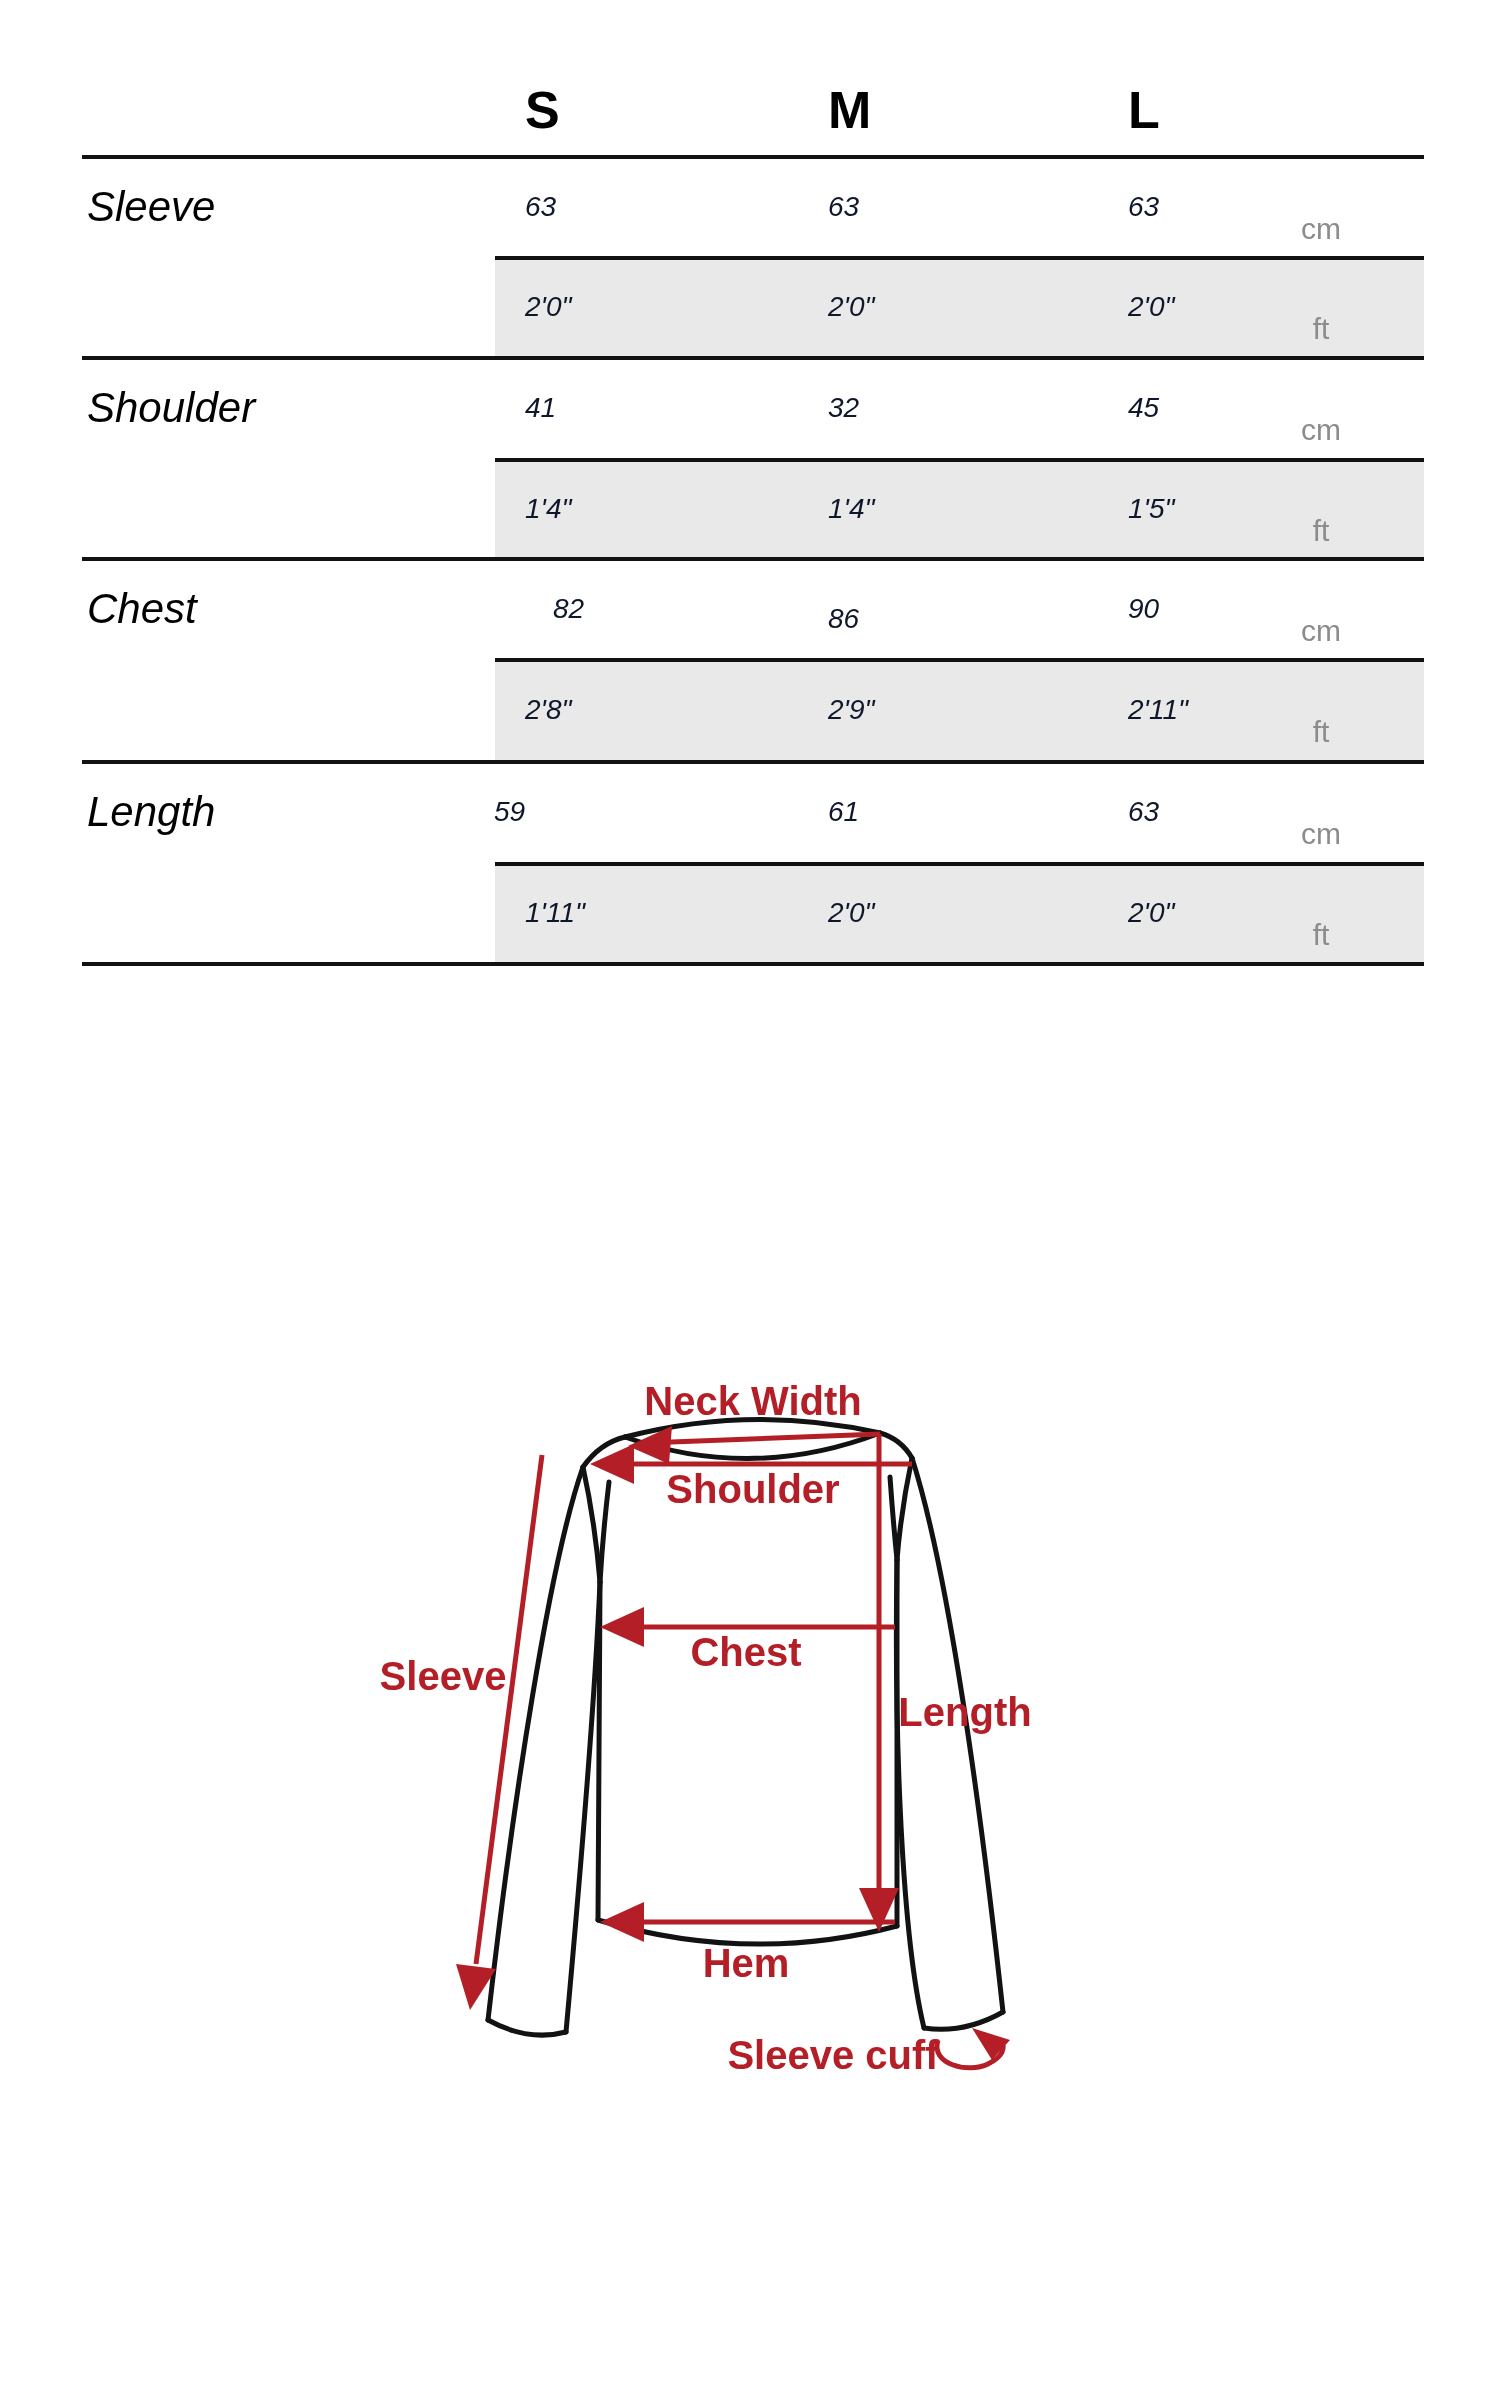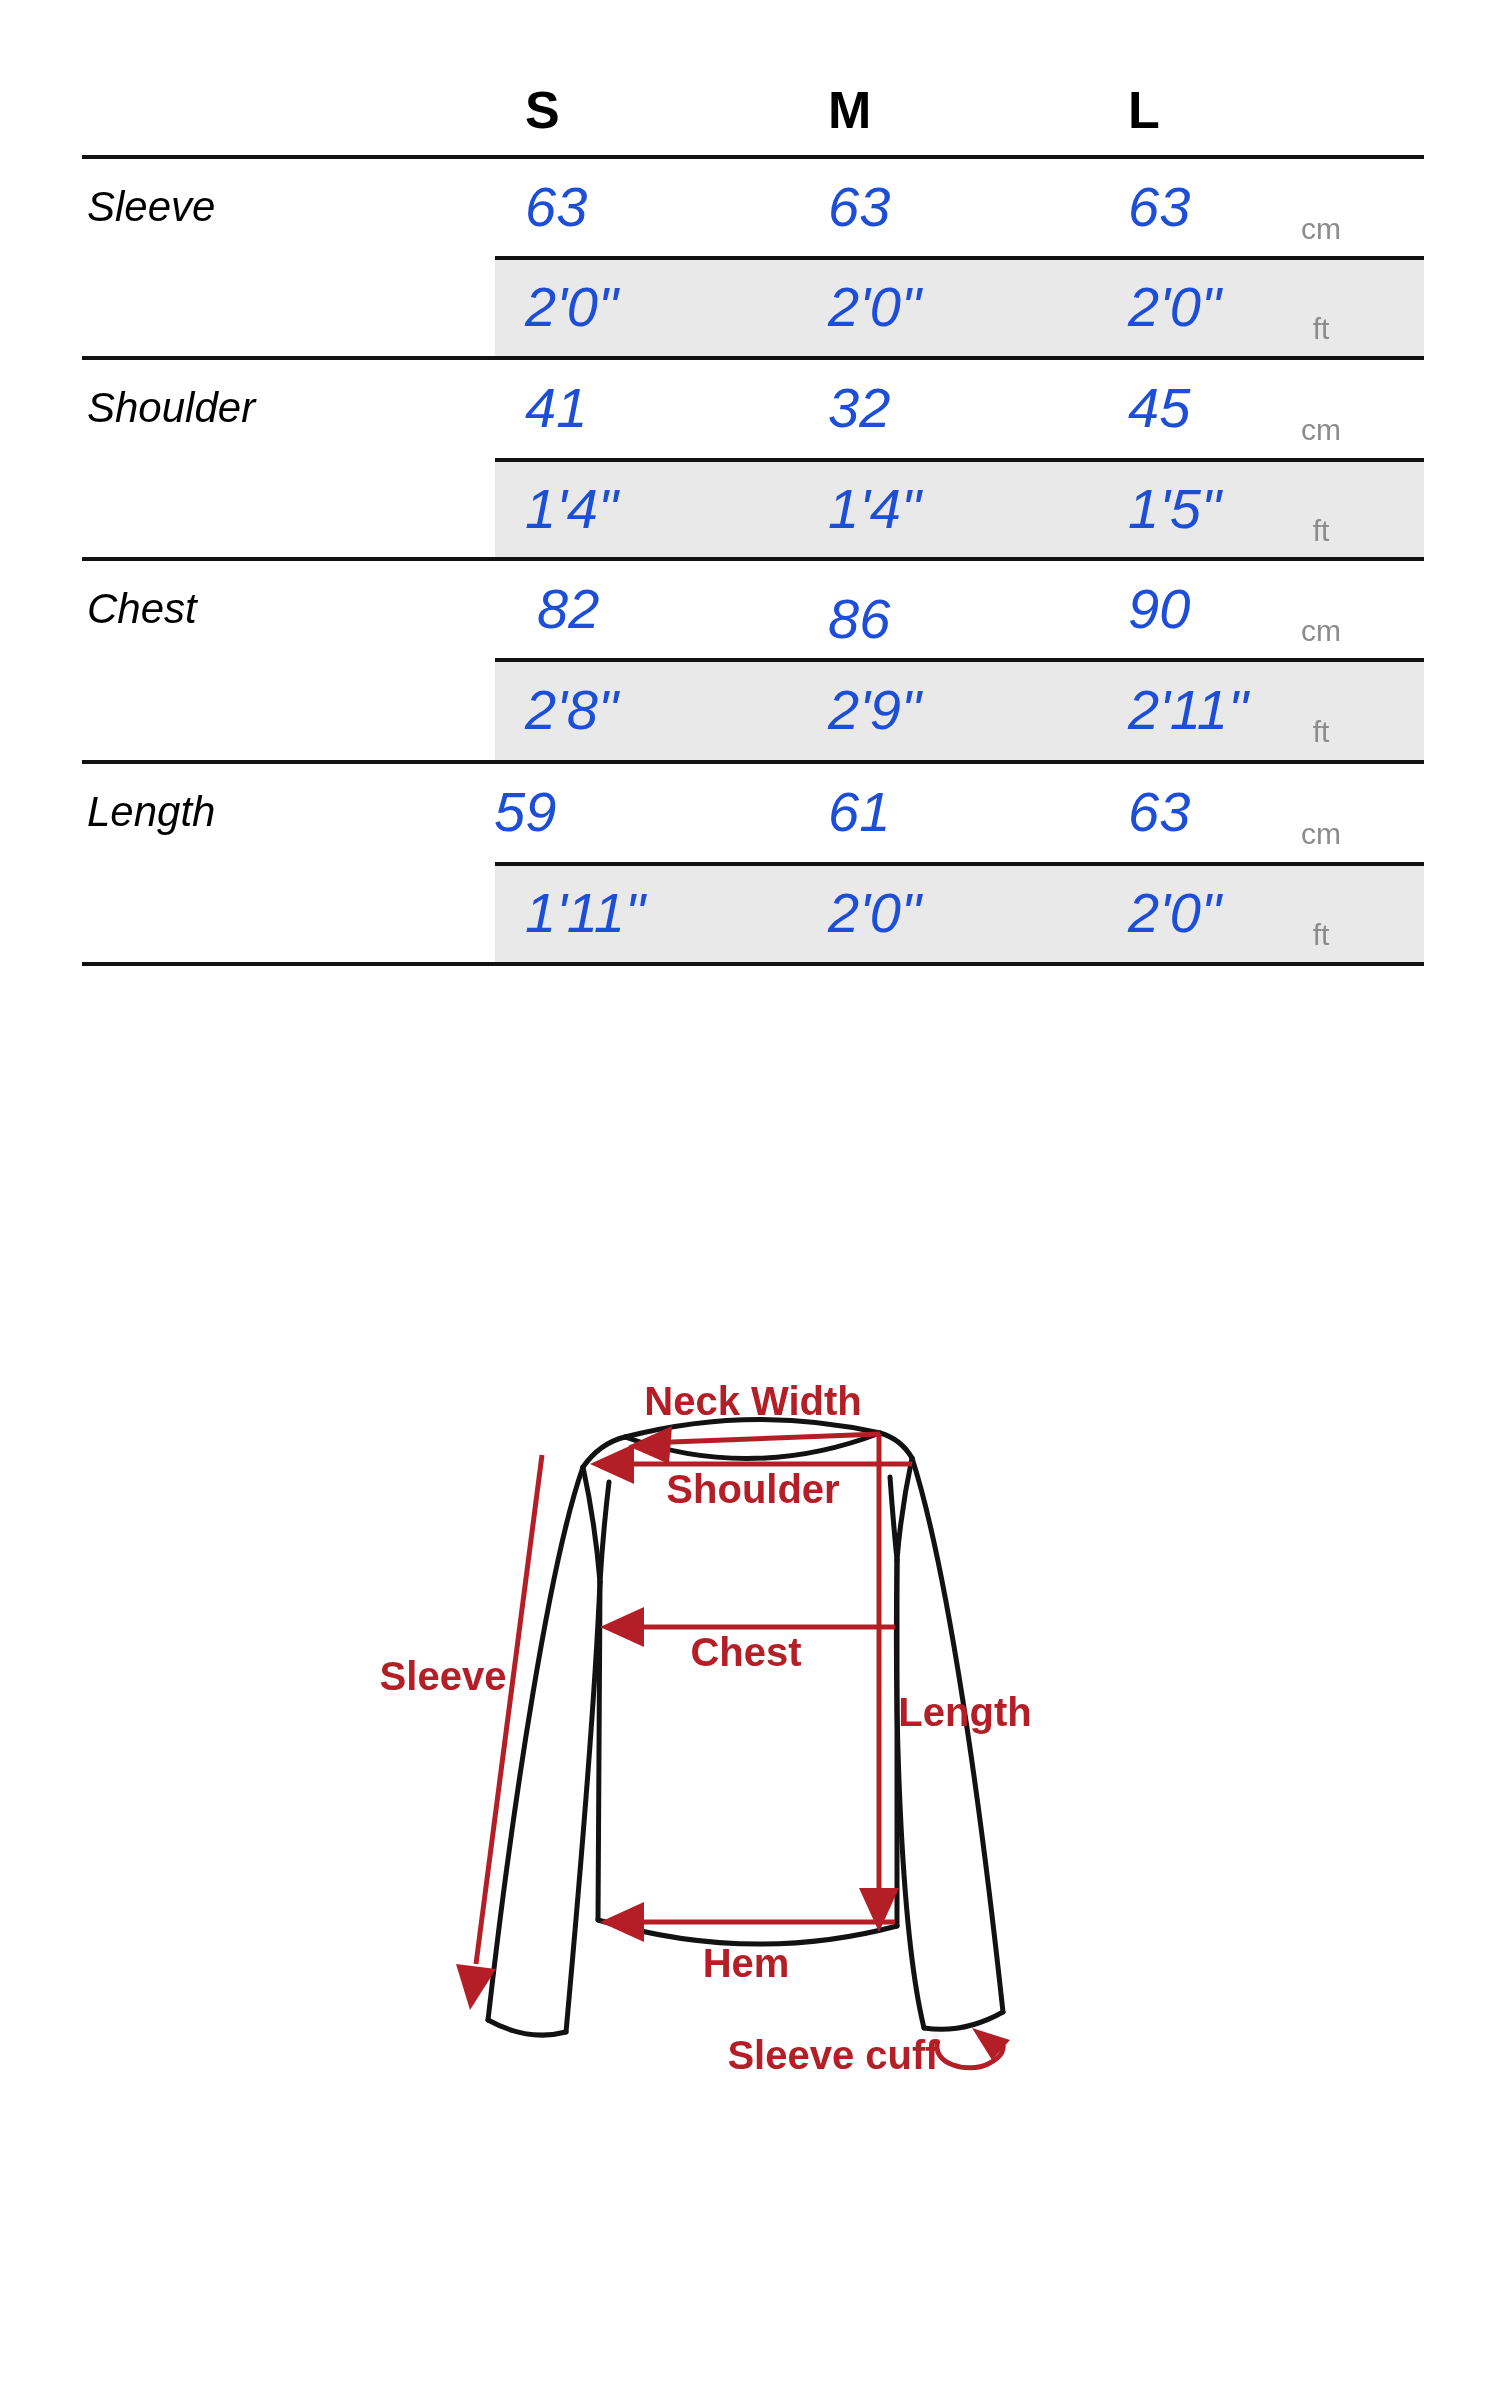--- a/index.html
+++ b/index.html
@@ -5,21 +5,21 @@
   html,body{margin:0;padding:0;background:#ffffff;}
   .canvas{
     position:relative;width:1500px;height:2400px;background:#ffffff;
     font-family:"Liberation Sans",sans-serif;overflow:hidden;
   }
   .rule{position:absolute;height:4px;background:#121212;}
   .prule{position:absolute;height:4px;background:#121212;}
   .band{position:absolute;background:#e9e9e9;}
   .hdr{position:absolute;font-size:52px;line-height:52px;font-weight:bold;color:#000;}
   .lbl{position:absolute;font-size:42px;line-height:44px;font-style:italic;color:#000;}
-  .val{position:absolute;font-size:56px;line-height:44px;font-style:italic;color:#1d4ed8;}
+  .val{position:absolute;font-size:28px;line-height:44px;font-style:italic;color:#0f172a;}
   .unit{position:absolute;left:1240px;width:162px;text-align:center;
         font-size:30px;line-height:32px;color:#8c8c8c;}
   .note{position:absolute;left:400px;top:985px;width:1021px;text-align:right;
         font-size:36px;line-height:40px;font-style:italic;color:#000;}
   .diagram-svg{position:absolute;left:0;top:0;}
   .shirt{fill:none;stroke:#121212;stroke-width:5;stroke-linecap:round;stroke-linejoin:round;}
   .redline{fill:none;stroke:#b41f27;stroke-width:5;stroke-linecap:butt;}
   .redfill{fill:#b41f27;stroke:none;}
   .redtext{fill:#b41f27;font-family:"Liberation Sans",sans-serif;font-weight:bold;
            font-size:40px;text-anchor:middle;}
@@ -63,21 +63,21 @@
   <div class="val" style="left:525px;top:386px;">41</div>
   <div class="val" style="left:828px;top:386px;">32</div>
   <div class="val" style="left:1128px;top:386px;">45</div>
   <div class="unit" style="top:414px;">cm</div>
   <div class="val" style="left:525px;top:487px;">1'4"</div>
   <div class="val" style="left:828px;top:487px;">1'4"</div>
   <div class="val" style="left:1128px;top:487px;">1'5"</div>
   <div class="unit" style="top:515px;">ft</div>
 
   <div class="lbl" style="left:87px;top:587px;">Chest</div>
-  <div class="val" style="left:537px;top:587px;">82</div>
+  <div class="val" style="left:553px;top:587px;">82</div>
   <div class="val" style="left:828px;top:597px;">86</div>
   <div class="val" style="left:1128px;top:587px;">90</div>
   <div class="unit" style="top:615px;">cm</div>
   <div class="val" style="left:525px;top:688px;">2'8"</div>
   <div class="val" style="left:828px;top:688px;">2'9"</div>
   <div class="val" style="left:1128px;top:688px;">2'11"</div>
   <div class="unit" style="top:716px;">ft</div>
 
   <div class="lbl" style="left:87px;top:790px;">Length</div>
   <div class="val" style="left:494px;top:790px;">59</div>

